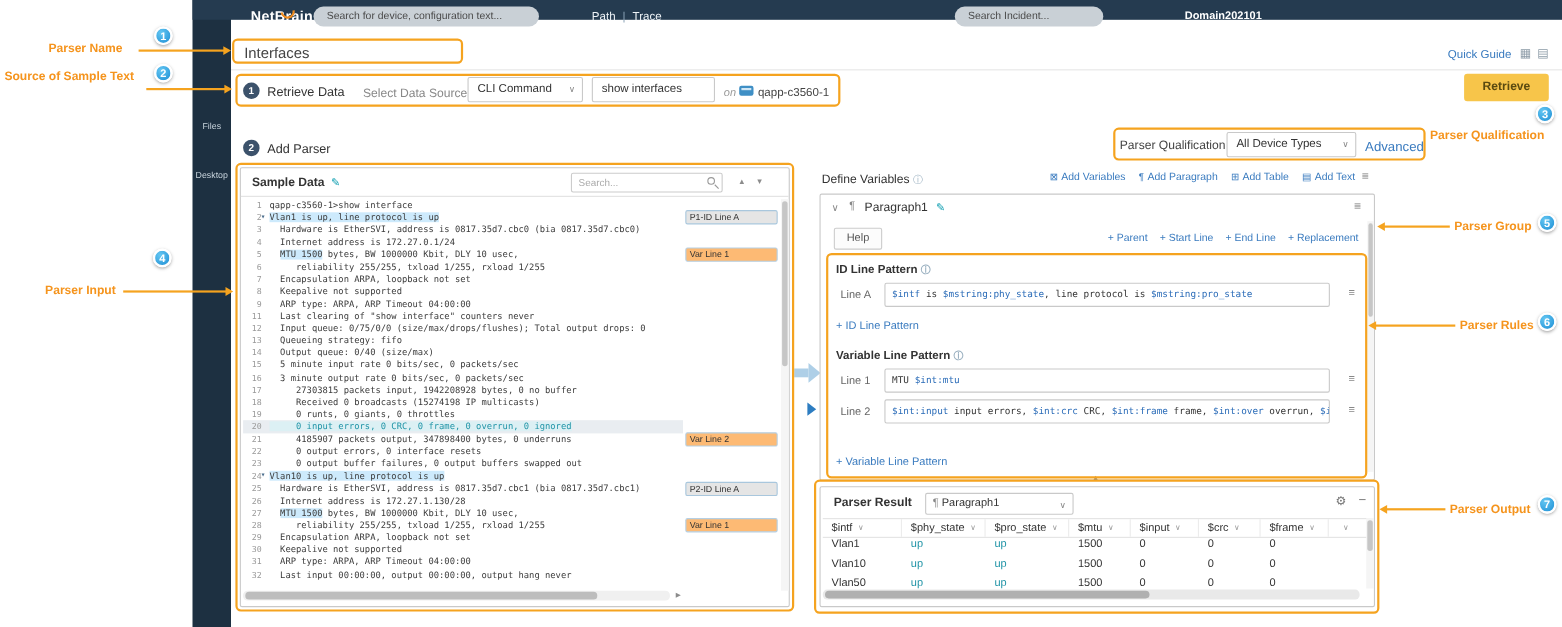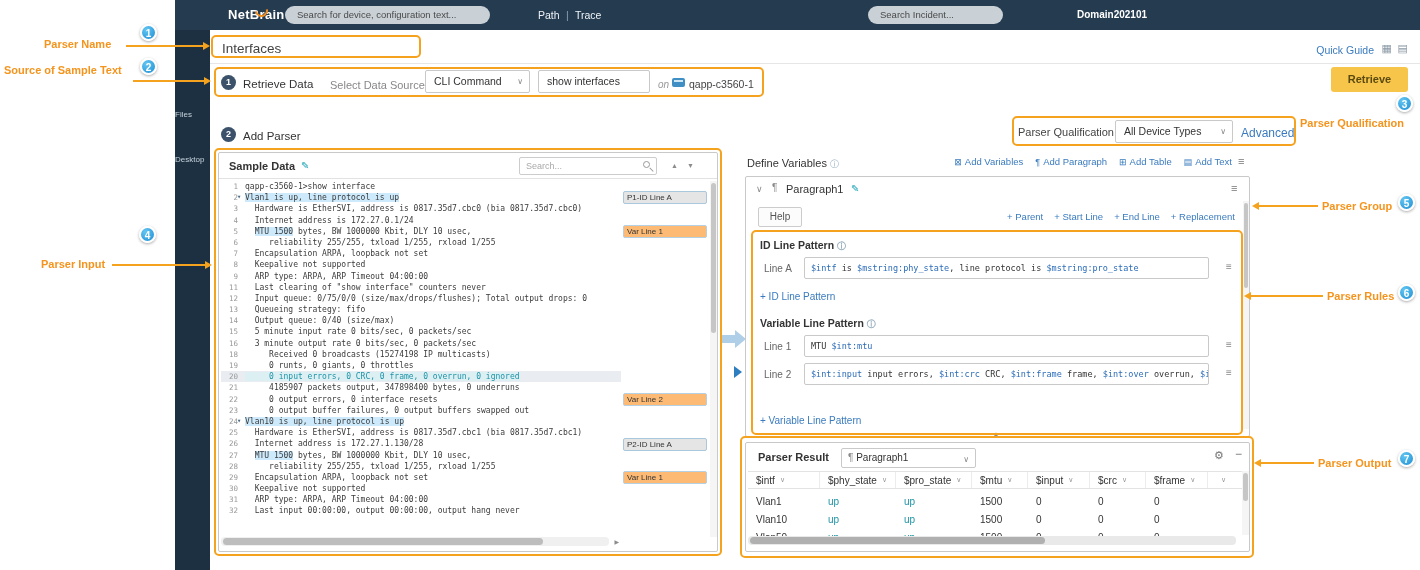--- a/index.html
+++ b/index.html
@@ -1,22 +1,22 @@
 <!DOCTYPE html>
 <html><head>
 <meta charset="utf-8">
 <style>
   *{box-sizing:border-box;margin:0;padding:0}
   body{width:1420px;height:570px;font-family:"Liberation Sans",sans-serif;background:#fff;overflow:hidden}
   #app{position:relative;width:1420px;height:570px}
 
   
   .sidebar{position:absolute;left:175px;top:0;width:35px;height:570px;background:#1d3041}
-  .sidebar-item{position:absolute;left:0;width:35px;color:#c7d3dc;font-size:8px;cursor:pointer}
-  .topbar{position:absolute;left:175px;top:0;width:1245px;height:30px;background:#253b50}
+  .sidebar-item{position:absolute;left:0;width:35px;text-align:center;color:#c7d3dc;font-size:8px;cursor:pointer}
+  .topbar{position:absolute;left:175px;top:0;width:1245px;height:18px;background:#253b50}
   .logo{position:absolute;left:53px;top:7px;color:#fff;font-size:13px;font-weight:bold;letter-spacing:.3px}
   .logo .swoosh{position:absolute;left:27px;top:-3px;width:13px;height:13px;border:2px solid #f08c1e;border-color:transparent #f08c1e #f08c1e transparent;border-radius:50%;transform:rotate(35deg)}
   .hdr-pill{position:absolute;top:6px;height:18px;background:#c9d0d6;border-radius:9px;color:#4a4a4a;font-size:9.5px;line-height:18px;padding-left:12px;cursor:text}
   .hdr-nav{position:absolute;top:9px;color:#eef3f7;font-size:10.5px;cursor:pointer}
   .hdr-domain{position:absolute;top:9px;color:#fff;font-size:10px;font-weight:bold}
 
   .main{position:absolute;left:210px;top:30px;width:1210px;height:540px;background:#fff}
 
   .page-title{position:absolute;left:222px;top:41px;font-size:13.5px;color:#444}
   .quick-guide{position:absolute;top:44px;color:#3a7bbf;font-size:10.5px;cursor:pointer}
@@ -82,21 +82,21 @@
   .pvar{color:#2b6cb8}
   .row-menu{position:absolute;left:480px;color:#888;font-size:10px;cursor:pointer}
   .add-link{position:absolute;font-size:10px;color:#3a7bbf;cursor:pointer}
   .play-marker{position:absolute;left:734px;top:366px;width:0;height:0;border-left:8px solid #2d7dc1;border-top:6px solid transparent;border-bottom:6px solid transparent;cursor:pointer}
 
   .result-dd{position:absolute;left:95px;top:5px;width:135px;height:20px;border:1px solid #c9c9c9;border-radius:2px;font-size:10px;color:#333;line-height:18px;padding-left:6px;cursor:pointer}
   .rt-head{position:absolute;left:2px;top:28px;display:flex;height:18px;border-top:1px solid #e3e3e3;border-bottom:1px solid #e3e3e3}
   .th{display:flex;align-items:center;font-size:10px;color:#333;padding-left:8px;border-right:1px solid #ececec;cursor:pointer;flex:none}
   .col-chevron{color:#999;font-size:7px;margin-left:5px}
   .rt-body{position:absolute;left:2px;top:46px}
-  .tr{display:flex;height:18px;align-items:flex-end;cursor:pointer}
+  .tr{display:flex;height:18px;align-items:flex-start;cursor:pointer}
   .td{font-size:10px;color:#333;padding-left:8px;flex:none}
   .val-up{color:#1f93a6}
 
   
   .annot-box{position:absolute;border:2px solid #f5a31f;border-radius:5px;pointer-events:none;z-index:40}
   .annot-label{position:absolute;color:#f5941d;font-size:11px;font-weight:bold;z-index:45;white-space:nowrap}
   .num-circle{position:absolute;width:17px;height:17px;border-radius:50%;background:radial-gradient(circle at 35% 30%,#63c6f2,#1d8ed4);border:2px solid #fff;box-shadow:0 1px 3px rgba(0,0,0,.35);color:#fff;font-size:10px;font-weight:bold;text-align:center;line-height:15px;z-index:50}
   .arrow{position:absolute;height:2px;background:#f5a31f;z-index:45}
   .arrow.head-right::after{content:'';position:absolute;right:-6px;top:-3px;border-left:7px solid #f5a31f;border-top:4px solid transparent;border-bottom:4px solid transparent}
   .arrow.head-left::before{content:'';position:absolute;left:-6px;top:-3px;border-right:7px solid #f5a31f;border-top:4px solid transparent;border-bottom:4px solid transparent}
@@ -162,20 +162,21 @@
         <div class="code-line"><span class="ln">6</span><span class="lt">     reliability 255/255, txload 1/255, rxload 1/255</span></div>
         <div class="code-line"><span class="ln">7</span><span class="lt">  Encapsulation ARPA, loopback not set</span></div>
         <div class="code-line"><span class="ln">8</span><span class="lt">  Keepalive not supported</span></div>
         <div class="code-line"><span class="ln">9</span><span class="lt">  ARP type: ARPA, ARP Timeout 04:00:00</span></div>
         <div class="code-line"><span class="ln">11</span><span class="lt">  Last clearing of "show interface" counters never</span></div>
         <div class="code-line"><span class="ln">12</span><span class="lt">  Input queue: 0/75/0/0 (size/max/drops/flushes); Total output drops: 0</span></div>
         <div class="code-line"><span class="ln">13</span><span class="lt">  Queueing strategy: fifo</span></div>
         <div class="code-line"><span class="ln">14</span><span class="lt">  Output queue: 0/40 (size/max)</span></div>
         <div class="code-line"><span class="ln">15</span><span class="lt">  5 minute input rate 0 bits/sec, 0 packets/sec</span></div>
         <div class="code-line"><span class="ln">16</span><span class="lt">  3 minute output rate 0 bits/sec, 0 packets/sec</span></div>
+        <div class="code-line"><span class="ln">17</span><span class="lt">     27303815 packets input, 1942208928 bytes, 0 no buffer</span></div>
         <div class="code-line"><span class="ln">18</span><span class="lt">     Received 0 broadcasts (15274198 IP multicasts)</span></div>
         <div class="code-line"><span class="ln">19</span><span class="lt">     0 runts, 0 giants, 0 throttles</span></div>
         <div class="code-line line-sel"><span class="ln">20</span><span class="lt"><span class="hl-sel">     0 input errors, 0 CRC, 0 frame, 0 overrun, 0 ignored</span></span></div>
         <div class="code-line"><span class="ln">21</span><span class="lt">     4185907 packets output, 347898400 bytes, 0 underruns</span></div>
         <div class="code-line"><span class="ln">22</span><span class="lt">     0 output errors, 0 interface resets</span></div>
         <div class="code-line"><span class="ln">23</span><span class="lt">     0 output buffer failures, 0 output buffers swapped out</span></div>
         <div class="code-line"><span class="ln">24</span><span class="lt"><span class="fold-caret">▾</span><span class="hl-id">Vlan10 is up, line protocol is up</span></span></div>
         <div class="code-line"><span class="ln">25</span><span class="lt">  Hardware is EtherSVI, address is 0817.35d7.cbc1 (bia 0817.35d7.cbc1)</span></div>
         <div class="code-line"><span class="ln">26</span><span class="lt">  Internet address is 172.27.1.130/28</span></div>
         <div class="code-line"><span class="ln">27</span><span class="lt">  <span class="hl-id">MTU 1500</span> bytes, BW 1000000 Kbit, DLY 10 usec,</span></div>

